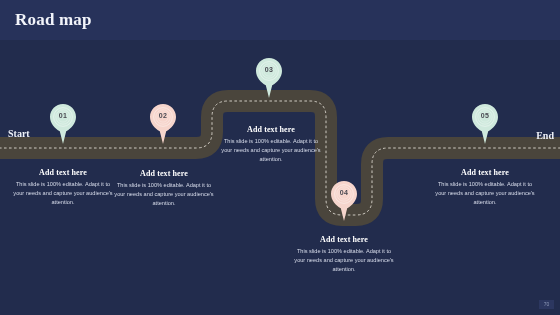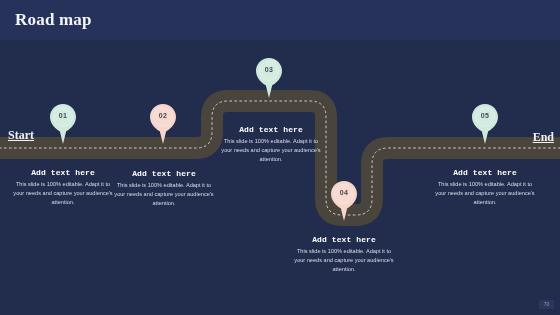--- a/index.html
+++ b/index.html
@@ -52,24 +52,23 @@
     top: 0;
     width: 560px;
     height: 315px;
   }
 
   
   .edge-label {
     position: absolute;
     font-family: "Liberation Serif", serif;
     font-weight: bold;
-    font-size: 12px;
+    font-size: 10px;
     color: #eef1f8;
     white-space: nowrap;
-    text-decoration: underline;
   }
   #label-start { left: 8px; top: 128px; }
   #label-end   { right: 6px; top: 130px; margin-left: 40px; }
 
   
   .pin {
     position: absolute;
     width: 30px;
     height: 42px;
   }
@@ -88,21 +87,21 @@
     pointer-events: none;
   }
 
   
   .textblock {
     position: absolute;
     width: 104px;
     text-align: center;
   }
   .tb-title {
-    font-family: Liberation Mono, monospace;
+    font-family: Liberation Serif, serif;
     font-weight: bold;
     font-size: 8px;
     color: #ffffff;
     margin-bottom: 3px;
     letter-spacing: 0.1px;
   }
   .tb-body {
     font-family: "Liberation Sans", sans-serif;
     font-size: 5.6px;
     line-height: 1.62;

